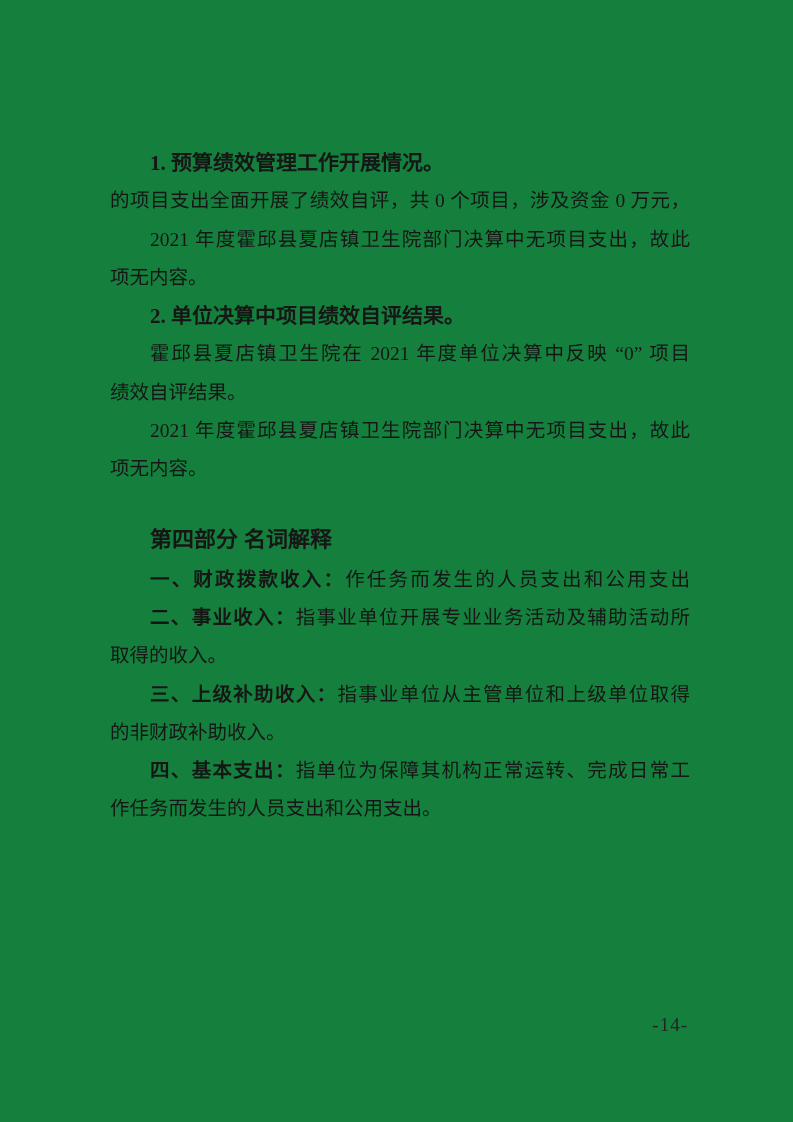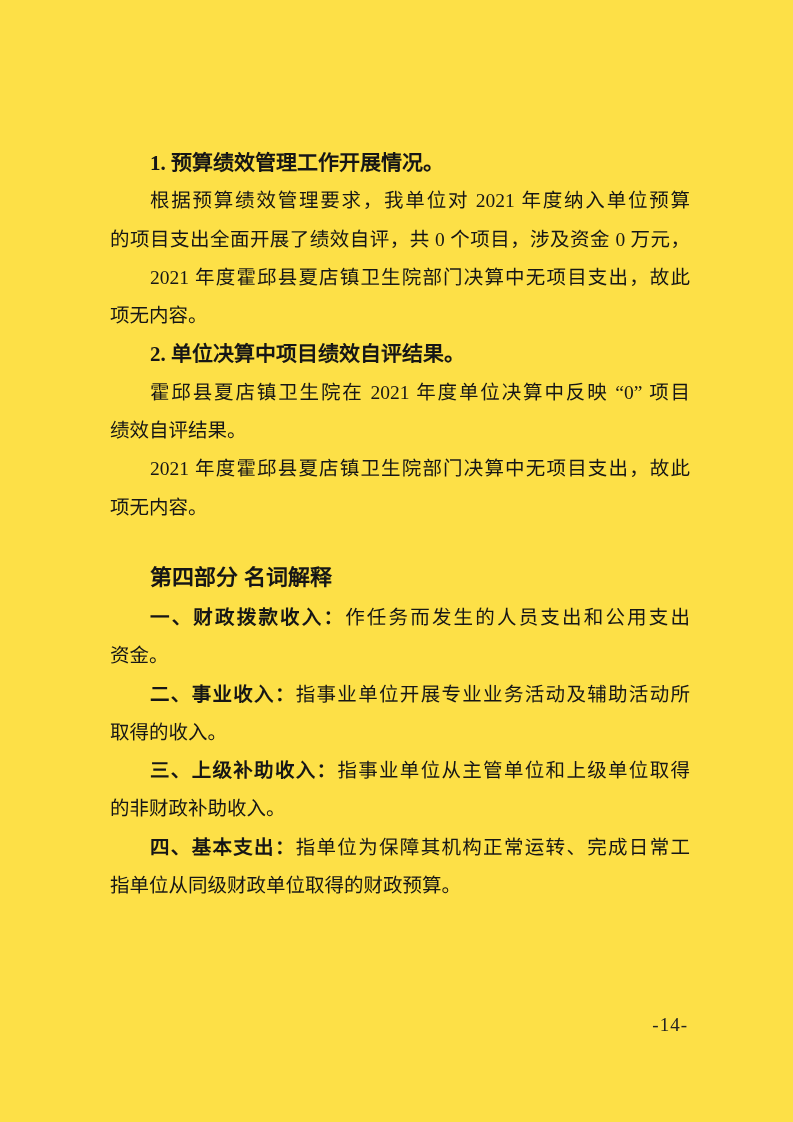--- a/index.html
+++ b/index.html
@@ -4,21 +4,21 @@
 <style>
   * { margin: 0; padding: 0; box-sizing: border-box; }
   html, body { background: #e8e8e8; }
   body {
     width: 793px; height: 1122px;
     font-family: "Liberation Serif", "DejaVu Serif", serif;
   }
   .page {
     position: relative;
     width: 793px; height: 1122px;
-    background: #fde047;
+    background: #15803d;
     overflow: hidden;
     color: #161616;
   }
   .doc-body {
     position: absolute;
     left: 110px; top: 144px;
     width: 580px;
   }
   .line {
     height: 38.3px;
@@ -53,33 +53,31 @@
     letter-spacing: 1px;
     color: #222222;
   }
 </style>
 </head>
 <body>
 
 <div class="page">
   <div class="doc-body">
       <div class="line num-heading indent"><span class="seg bold">1. 预算绩效管理工作开展情况。</span></div>
-      <div class="line indent justify"><span class="seg">根据预算绩效管理要求，我单位对 2021 年度纳入单位预算</span></div>
       <div class="line justify"><span class="seg">的项目支出全面开展了绩效自评，共 0 个项目，涉及资金 0 万元，</span></div>
       <div class="line indent justify"><span class="seg">2021 年度霍邱县夏店镇卫生院部门决算中无项目支出，故此</span></div>
       <div class="line"><span class="seg">项无内容。</span></div>
       <div class="line num-heading indent"><span class="seg bold">2. 单位决算中项目绩效自评结果。</span></div>
       <div class="line indent justify"><span class="seg">霍邱县夏店镇卫生院在 2021 年度单位决算中反映 “0” 项目</span></div>
       <div class="line"><span class="seg">绩效自评结果。</span></div>
       <div class="line indent justify"><span class="seg">2021 年度霍邱县夏店镇卫生院部门决算中无项目支出，故此</span></div>
       <div class="line"><span class="seg">项无内容。</span></div>
       <div class="line section-heading indent"><span class="seg bold">第四部分  名词解释</span></div>
       <div class="line indent justify"><span class="seg bold">一、财政拨款收入：</span><span class="seg">作任务而发生的人员支出和公用支出</span></div>
-      <div class="line"><span class="seg">资金。</span></div>
       <div class="line indent justify"><span class="seg bold">二、事业收入：</span><span class="seg">指事业单位开展专业业务活动及辅助活动所</span></div>
       <div class="line"><span class="seg">取得的收入。</span></div>
       <div class="line indent justify"><span class="seg bold">三、上级补助收入：</span><span class="seg">指事业单位从主管单位和上级单位取得</span></div>
       <div class="line"><span class="seg">的非财政补助收入。</span></div>
       <div class="line indent justify"><span class="seg bold">四、基本支出：</span><span class="seg">指单位为保障其机构正常运转、完成日常工</span></div>
-      <div class="line"><span class="seg">指单位从同级财政单位取得的财政预算。</span></div>
+      <div class="line"><span class="seg">作任务而发生的人员支出和公用支出。</span></div>
     </div>
   <div class="page-number">-14-</div>
 </div>
 
 </body></html>

